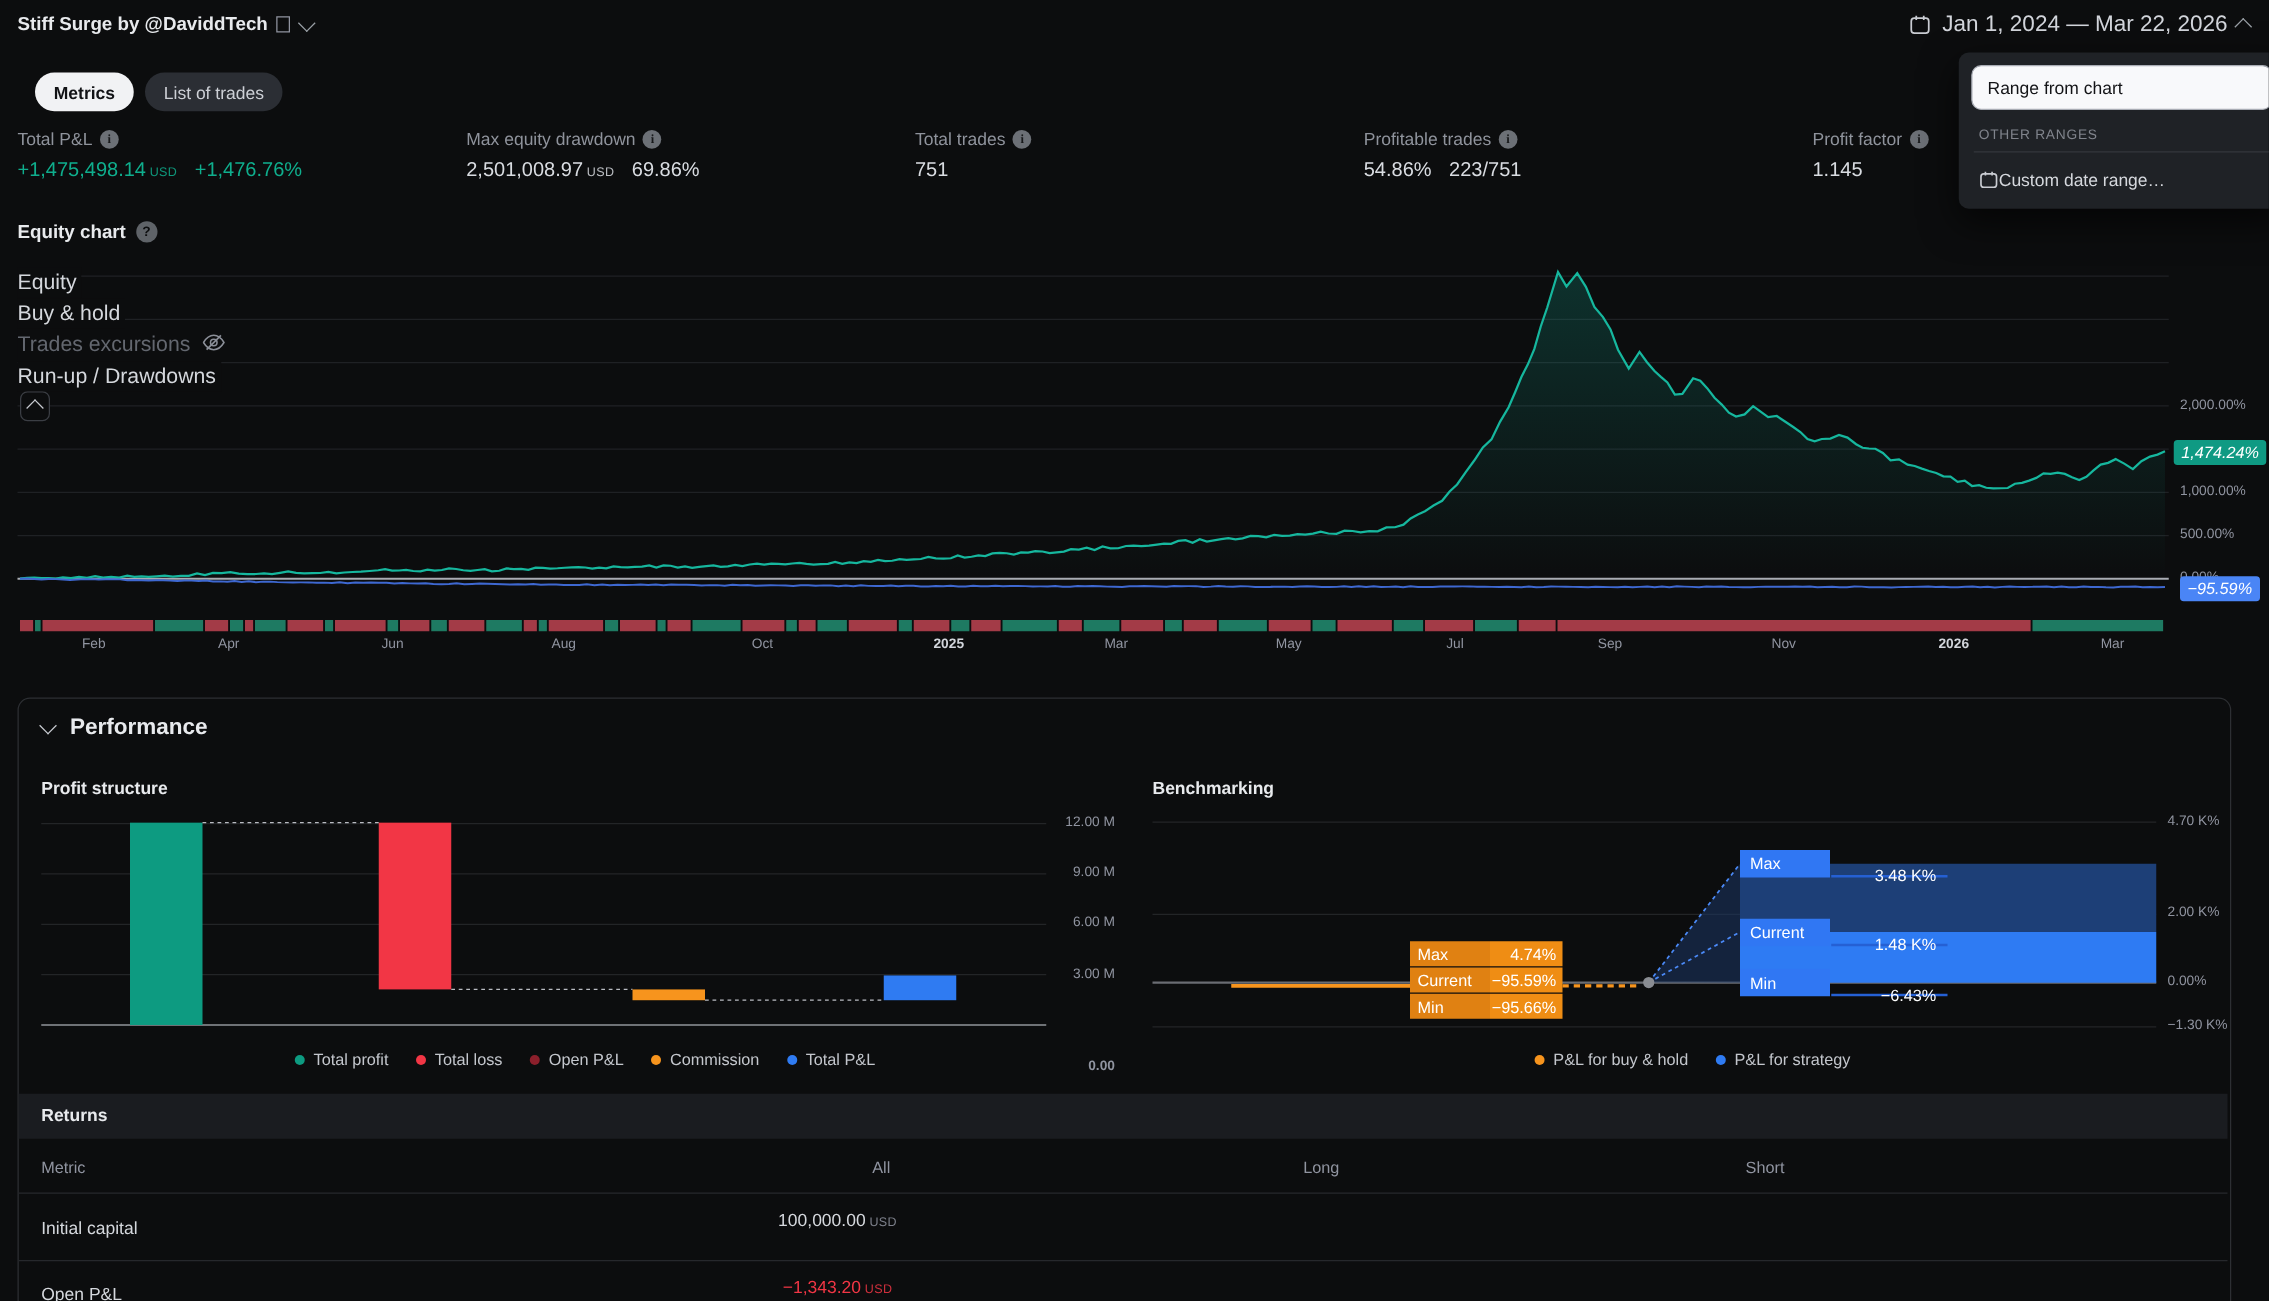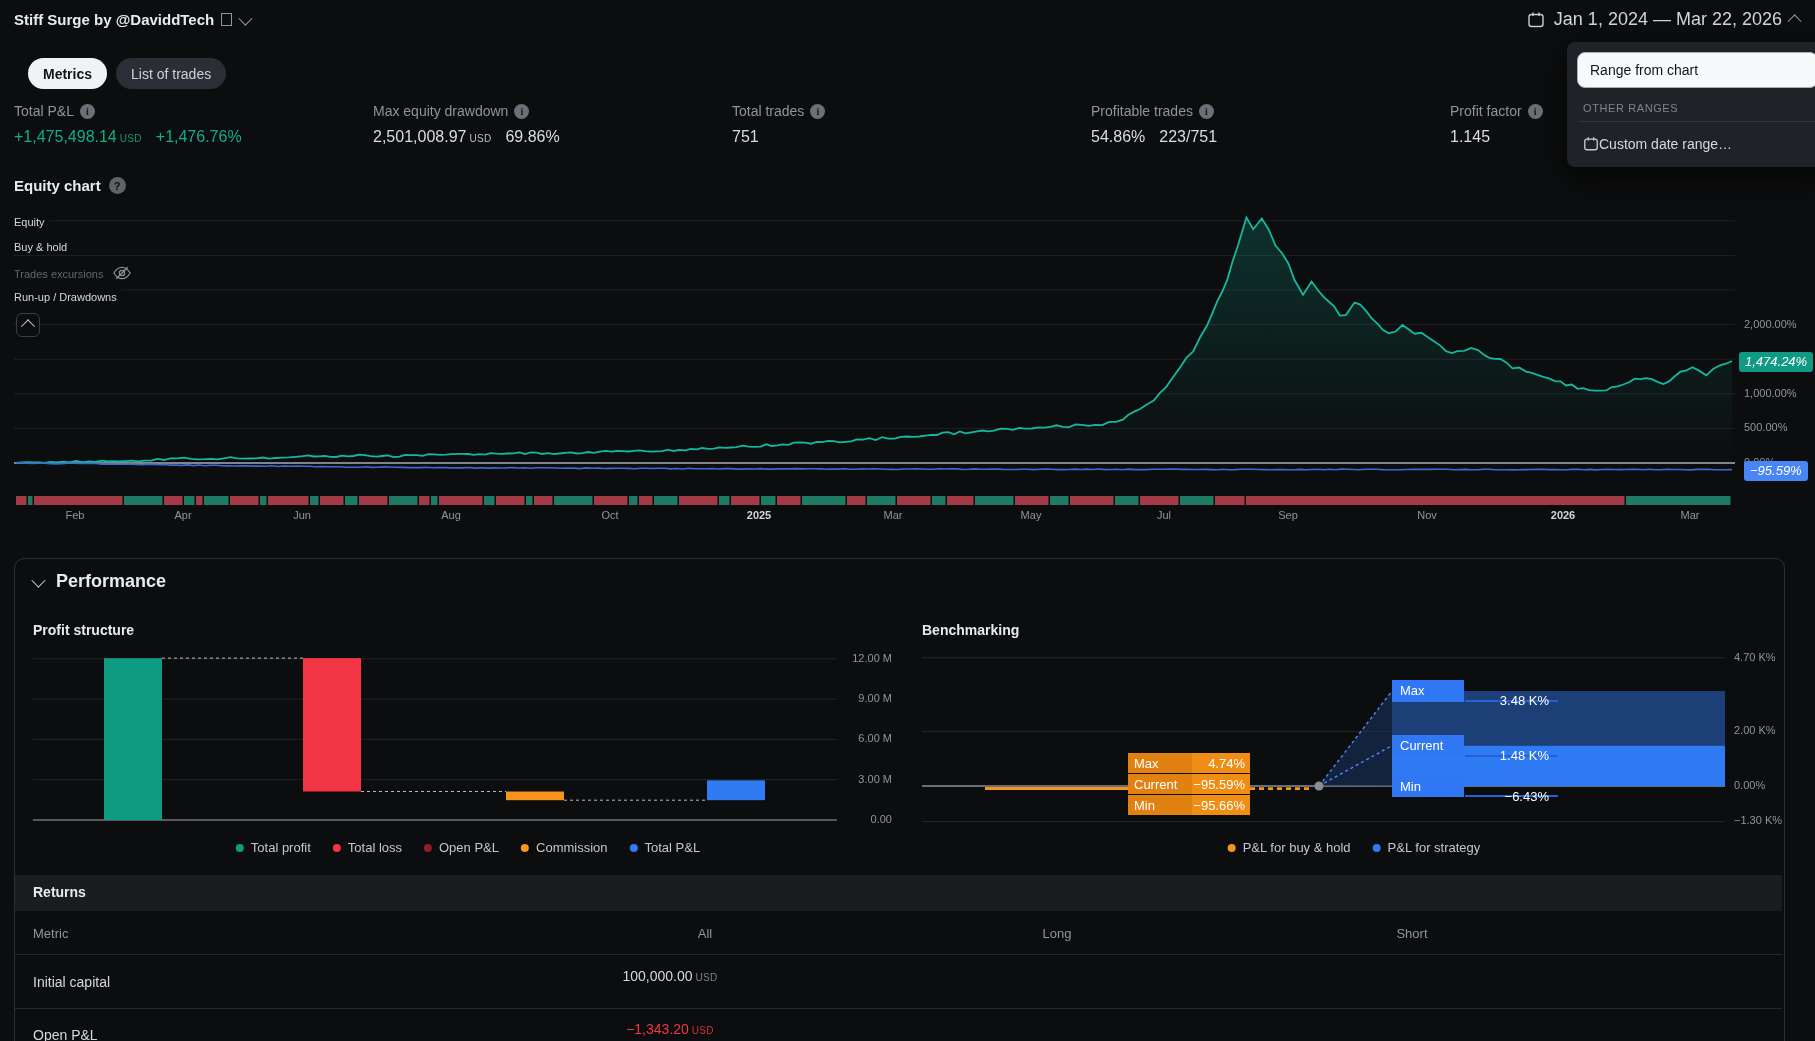--- a/index.html
+++ b/index.html
@@ -32,21 +32,21 @@
     display:inline-flex;align-items:center;justify-content:center;font-family:"Liberation Serif",serif;}
   .pos{color:#0fae8d;}
   .unit{font-size:10px;margin-left:3px;letter-spacing:.3px;opacity:.85;align-self:baseline;}
   .gap{margin-left:14px;}
 
   
   .eq-title{left:14px;top:177px;display:flex;align-items:center;gap:8px;z-index:2;}
   .eq-title .t{font-size:15px;font-weight:bold;color:#e8eaed;}
   .qcirc{width:17px;height:17px;border-radius:50%;background:#5f6368;color:#0c0d0e;font-size:11px;font-weight:bold;
     display:inline-flex;align-items:center;justify-content:center;}
-  .leg-item{left:14px;z-index:2;font-size:11px;color:#d5d8dd;background:#0c0d0e;padding:2px 4px 2px 0;cursor:pointer;display:flex;align-items:center;gap:10px;justify-content:center;}
+  .leg-item{left:14px;z-index:2;font-size:17px;color:#d5d8dd;background:#0c0d0e;padding:2px 4px 2px 0;cursor:pointer;display:flex;align-items:center;gap:10px;justify-content:center;}
   .leg-item.muted{color:#63676f;}
   .collapse-btn{left:16px;top:313px;width:22px;height:22px;border:1px solid #3b3e44;border-radius:6px;z-index:2;background:#0c0d0e;
     display:flex;align-items:center;justify-content:center;cursor:pointer;}
   .ylab{z-index:2;font-size:11px;color:#9094a0;}
   .badge{z-index:2;font-size:13px;color:#fff;padding:2px 6px 3px 6px;border-radius:3px;font-style:italic;}
   .xt{z-index:2;font-size:11px;color:#9094a0;top:509px;transform:translateX(-50%);}
   .xt.bold{color:#d2d5db;font-weight:bold;}
 
   
   .dropdown{left:1567px;top:42px;width:261px;background:#1f2226;border-radius:8px;z-index:10;
@@ -268,21 +268,21 @@
       <div class="abs ylab" style="left: 1744px; top: 317.6px;">2,000.00%</div>
       <div class="abs ylab" style="left: 1744px; top: 386.8px;">1,000.00%</div>
       <div class="abs ylab" style="left: 1744px; top: 421.4px;">500.00%</div>
       <div class="abs ylab" style="left: 1744px; top: 456px;">0.00%</div>
       <div class="abs badge" style="left: 1739px; top: 351.983px; background: rgb(15, 154, 131);">1,474.24%</div>
       <div class="abs badge" style="left: 1744px; top: 460.615px; background: rgb(74, 133, 246);">−95.59%</div>
     </div>
 <div id="eq-xticks">
       <div class="abs xt" style="left: 75px;">Feb</div>
       <div class="abs xt" style="left: 183px;">Apr</div>
-      <div class="abs xt" style="left: 302px;">Jun</div>
+      <div class="abs xt" style="left: 314px;">Jun</div>
       <div class="abs xt" style="left: 451px;">Aug</div>
       <div class="abs xt" style="left: 610px;">Oct</div>
       <div class="abs xt bold" style="left: 759px;">2025</div>
       <div class="abs xt" style="left: 893px;">Mar</div>
       <div class="abs xt" style="left: 1031px;">May</div>
       <div class="abs xt" style="left: 1164px;">Jul</div>
       <div class="abs xt" style="left: 1288px;">Sep</div>
       <div class="abs xt" style="left: 1427px;">Nov</div>
       <div class="abs xt bold" style="left: 1563px;">2026</div>
       <div class="abs xt" style="left: 1690px;">Mar</div>
@@ -307,21 +307,21 @@
   <span class="chev down" style="border-color:#c9ccd2;"></span>
   <span class="t">Performance</span>
 </div>
 <div class="abs sub-title" style="left:33px;top:622px;">Profit structure</div>
 <div class="abs sub-title" style="left:922px;top:622px;">Benchmarking</div>
 <div id="profit-axis">
       <div class="abs axlab" style="left: 830px; width: 62px; text-align: right; top: 651.8px;">12.00 M</div>
       <div class="abs axlab" style="left: 830px; width: 62px; text-align: right; top: 692.1px;">9.00 M</div>
       <div class="abs axlab" style="left: 830px; width: 62px; text-align: right; top: 732.4px;">6.00 M</div>
       <div class="abs axlab" style="left: 830px; width: 62px; text-align: right; top: 772.7px;">3.00 M</div>
-      <div class="abs axlab" style="left: 830px; width: 62px; text-align: right; top: 813px;">0.00</div>
+      <div class="abs axlab" style="left: 830px; width: 62px; text-align: right; top: 847px; font-weight: bold;">0.00</div>
     </div>
 <div id="bench-axis">
       <div class="abs axlab" style="left: 1734px; top: 650.69px;">4.70 K%</div>
       <div class="abs axlab" style="left: 1734px; top: 724.4px;">2.00 K%</div>
       <div class="abs axlab" style="left: 1734px; top: 779px;">0.00%</div>
       <div class="abs axlab" style="left: 1734px; top: 814.49px;">−1.30 K%</div>
     </div>
 <div class="abs cleg" id="profit-legend" style="left:468px;">
       <div class="it">
         <span class="dot" style="background: rgb(13, 155, 129);"></span>

